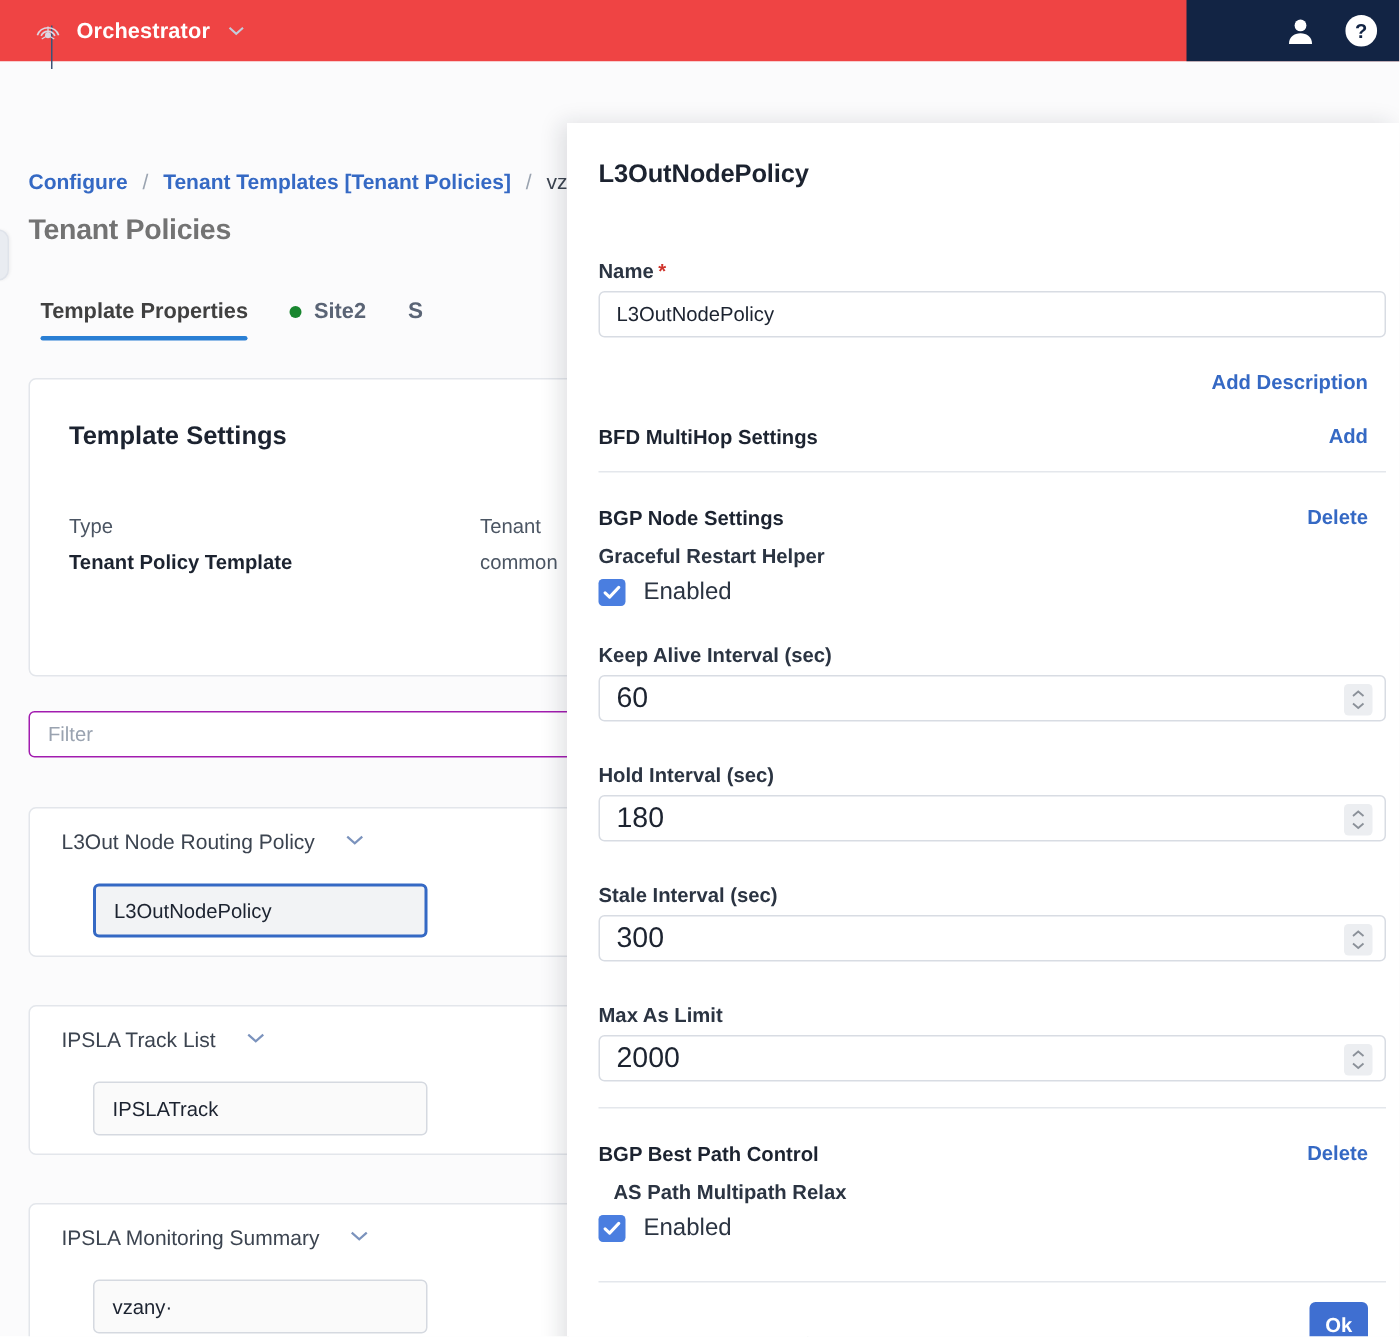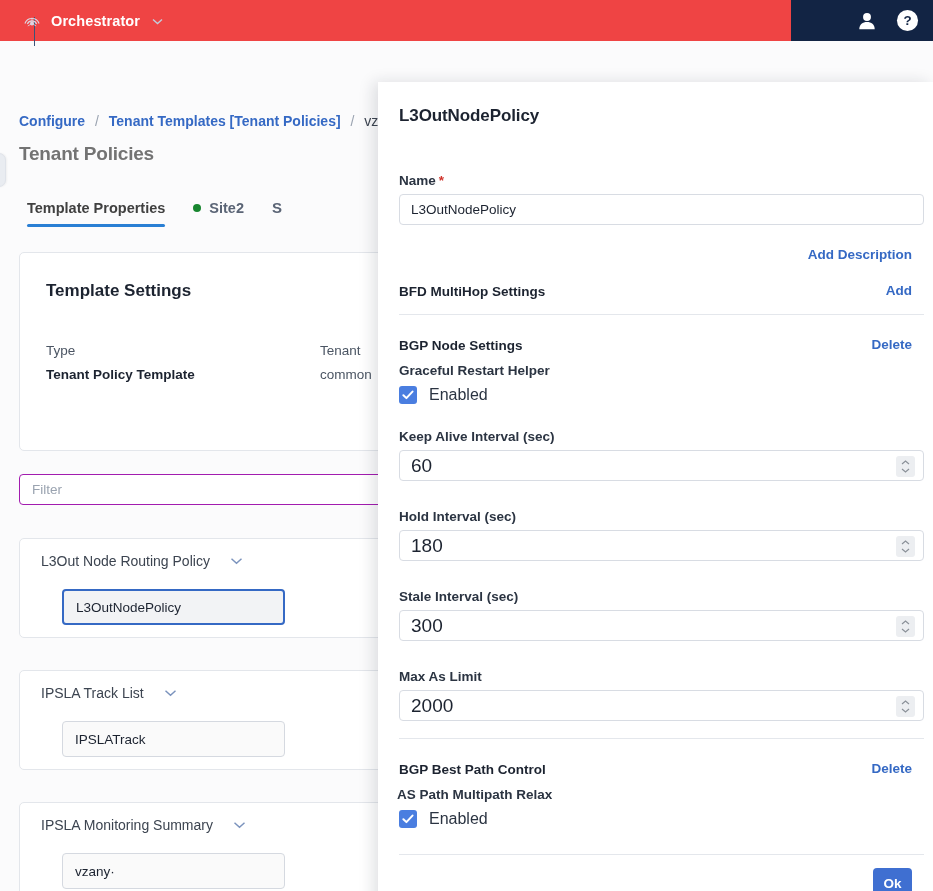--- a/index.html
+++ b/index.html
@@ -385,21 +385,21 @@
                 </svg>
             </span>
           </span>
         </div>
 
         <div class="hr" style="top:656px;"></div>
 
         <div class="sec-title" style="top:680px;">BGP Best Path Control</div>
         <div class="link-right" style="top:679px;">Delete</div>
 
-        <div class="fld-label" style="left:19px; top:705px;">AS Path Multipath Relax</div>
+        <div class="fld-label" style="left:31px; top:705px;">AS Path Multipath Relax</div>
         <div class="cb-row" style="left:21px; top:728px;">
           <span class="cb">
             <svg width="12" height="10" viewBox="0 0 12 10" fill="none" stroke="#ffffff" stroke-width="2" stroke-linecap="round" stroke-linejoin="round">
                 <path d="M1.4 5.2 L4.4 8.1 L10.5 1.6"></path>
               </svg>
           </span>
           <span class="cb-label">Enabled</span>
         </div>
 
         <div class="panel-footer-hr"></div>

